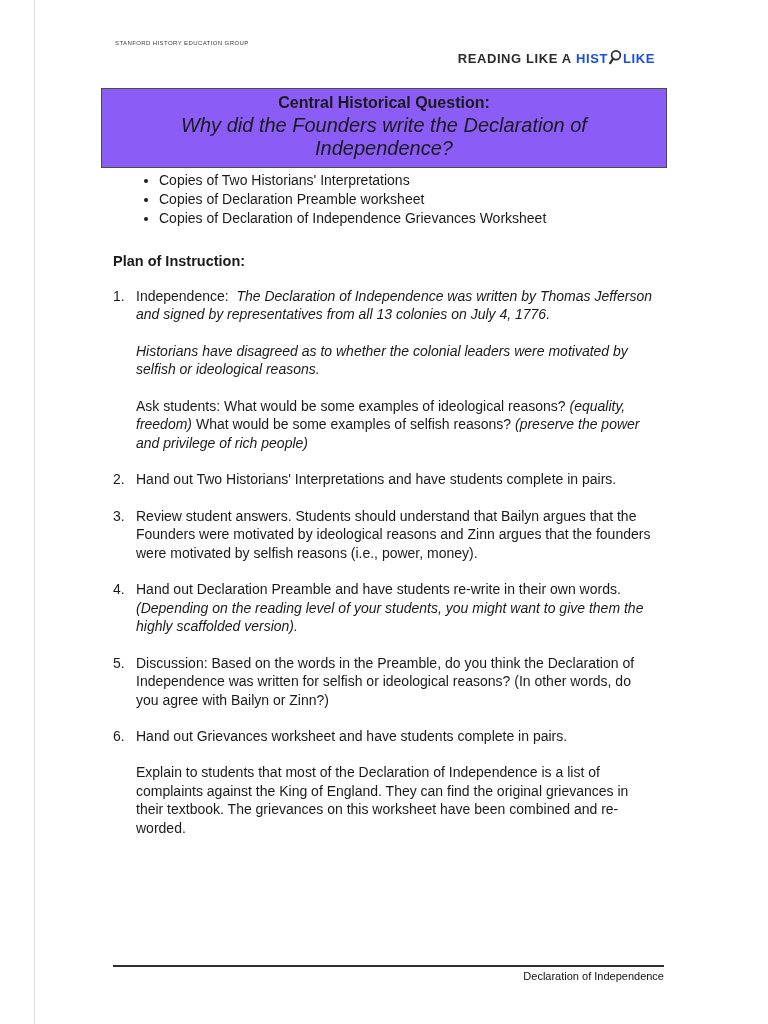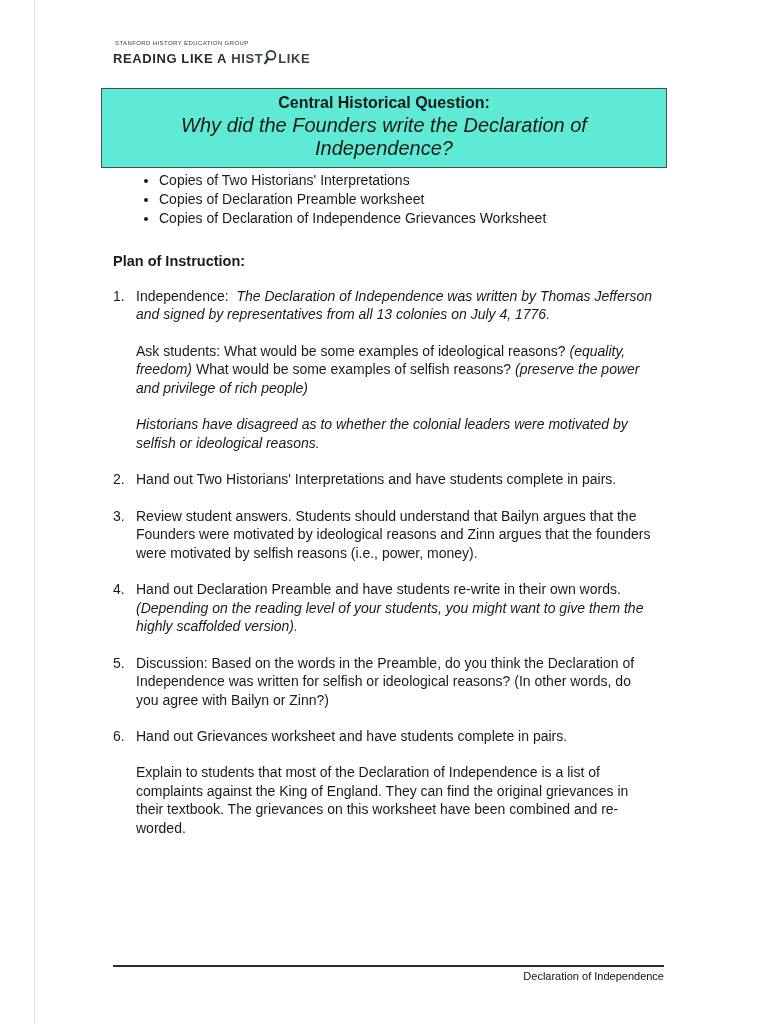--- a/index.html
+++ b/index.html
@@ -18,34 +18,34 @@
   .page { padding: 40px 113px 0 113px; }
 
   
   .logo { line-height: 1; }
   .logo-group {
     font-size: 6px; letter-spacing: 0.4px; color: #3c3c3c; padding-left: 2px;
   }
   .logo-brand {
     margin-top: 3px; font-size: 13px; font-weight: bold;
     letter-spacing: 0.6px; color: #2b2b2b;
-    display: flex; align-items: center;
+    display: flex; align-items: center; justify-content: flex-end;
   }
-  .brand-red { color: #404040; }
+  .brand-red { color: #1d4ed8; }
   .magnifier { display: inline-block; margin: 0 1px 3px 1px; }
   .magnifier svg { display: block; }
 
   
   .title { text-align: center; font-size: 16px; font-weight: bold; margin-top: 28px; }
 
   
   .chq-box {
     margin: 20px -12px 0 -12px;
     border: 1px solid #4a4a4a;
-    background: #5eead4;
+    background: #8b5cf6;
     text-align: center;
     padding: 5px 8px 7px 8px;
   }
   .chq-heading { font-size: 16px; font-weight: bold; }
   .chq-question { font-size: 20px; font-style: italic; margin-top: 2px; }
 
   
   .section-heading { font-size: 14.5px; font-weight: bold; }
   .materials-heading { margin-top: 24px; }
   .materials-list {
@@ -103,22 +103,22 @@
   </ul>
 
   <div class="section-heading plan-heading">Plan of Instruction:</div>
 
   <div class="plan">
 
     <div class="item">
       <span class="num">1.</span>
       <div class="item-body">
         <p class="para"><span>Independence:</span>&nbsp; <span class="i">The Declaration of Independence was written by Thomas Jefferson and signed by representatives from all 13 colonies on July 4, 1776.</span></p>
+        <p class="para i">Historians have disagreed as to whether the colonial leaders were motivated by selfish or ideological reasons.</p>
         <p class="para"><span>Ask students:  What would be some examples of ideological reasons?</span> <span class="i">(equality, freedom)</span> <span>What would be some examples of selfish reasons?</span> <span class="i">(preserve the power and privilege of rich people)</span></p>
-        <p class="para i">Historians have disagreed as to whether the colonial leaders were motivated by selfish or ideological reasons.</p>
       </div>
     </div>
 
     <div class="item">
       <span class="num">2.</span>
       <div class="item-body">
         <p class="para">Hand out Two Historians' Interpretations and have students complete in pairs.</p>
       </div>
     </div>
 

